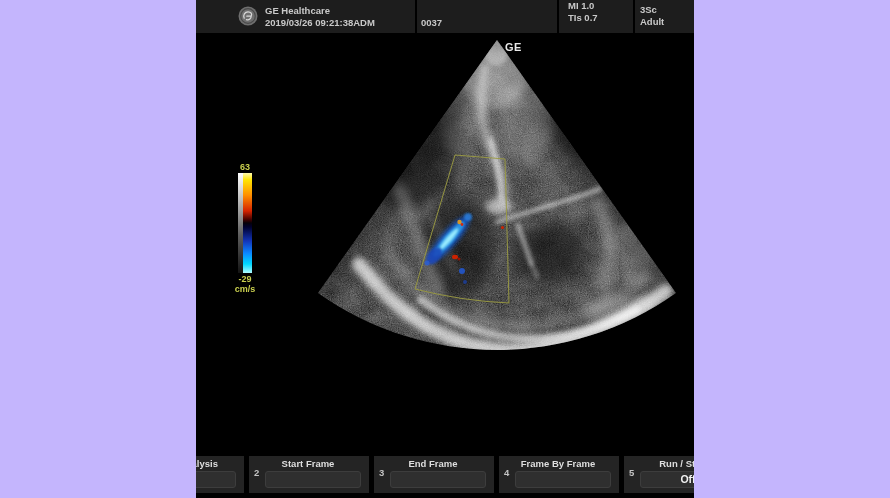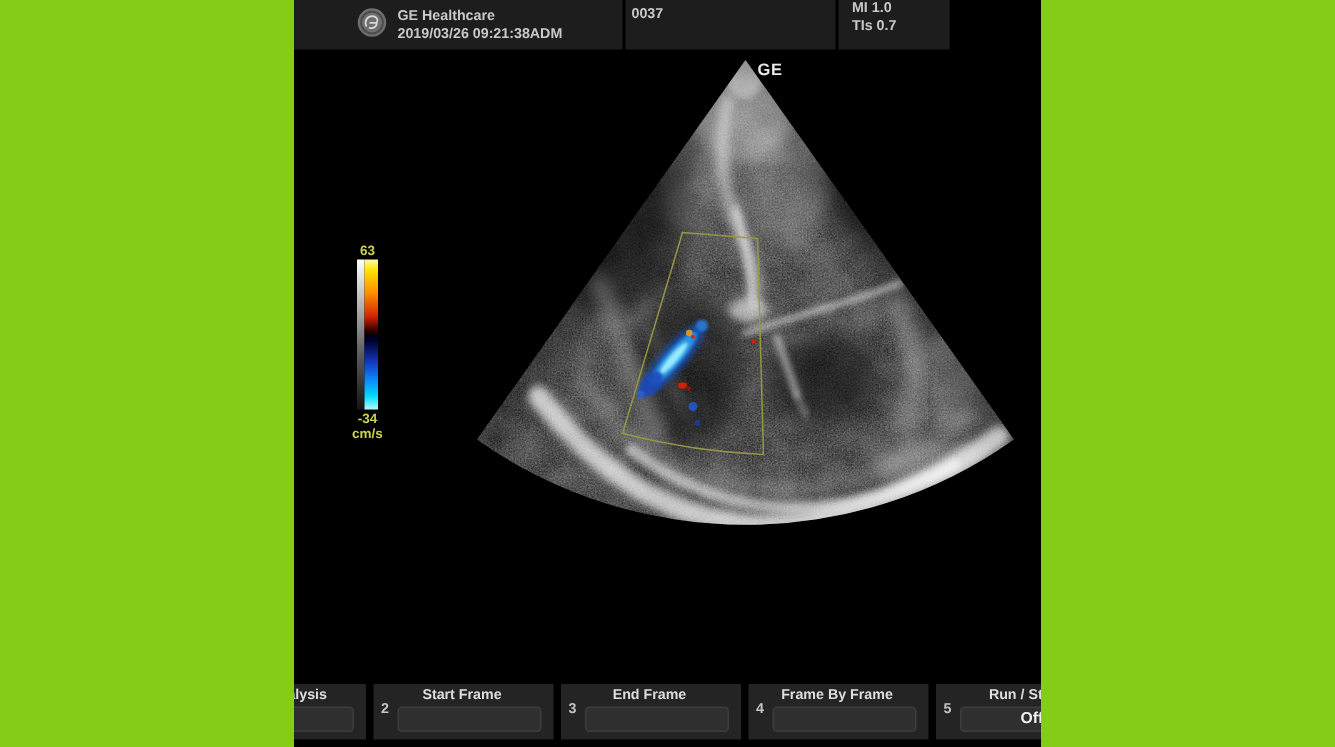--- a/index.html
+++ b/index.html
@@ -1,30 +1,30 @@
 <!DOCTYPE html>
 <html><head>
 <meta charset="utf-8">
 <style>
   html,body{margin:0;padding:0;background:#000;}
-  .stage{position:relative;width:890px;height:498px;background:#84cc16;overflow:hidden;
+  .stage{position:relative;width:890px;height:498px;background:#c4b5fd;overflow:hidden;
          font-family:"Liberation Sans", sans-serif;}
   .screen{position:absolute;left:196px;top:0;width:498px;height:498px;background:#000;overflow:hidden;}
 
   
   .topbar{position:absolute;left:0;top:0;width:498px;height:33px;display:flex;gap:2px;}
   .tcell{background:#1d1d1d;height:33px;color:#c9c9c9;font-size:9.5px;font-weight:bold;}
   .tcell-id{flex:0 0 219px;display:flex;align-items:center;}
   .tcell-exam{flex:0 0 140px;position:relative;}
   .tcell-mi{flex:0 0 74px;padding:0 0 0 9px;box-sizing:border-box;}
   .tcell-probe{flex:1 1 auto;padding:4px 0 0 5px;box-sizing:border-box;}
   .tline{line-height:12px;white-space:nowrap;}
   .logo{margin-left:42px;flex:0 0 20px;}
   .idtext{margin-left:7px;}
-  .examnum{position:absolute;left:4px;bottom:18px;}
+  .examnum{position:absolute;left:4px;bottom:5px;}
 
   
   .cbar{position:absolute;left:36px;top:162px;width:26px;text-align:center;
         color:#c9cf4e;font-size:9px;font-weight:bold;line-height:10px;}
   .cbar .bars{width:14px;height:100px;margin:1px auto 1px auto;display:flex;}
   .cbar .gray{width:5px;height:100%;}
   .cbar .colr{width:9px;height:100%;}
 
   
   .wmark{position:absolute;left:309px;top:41px;color:#e9e9e9;font-size:11px;
@@ -63,20 +63,24 @@
           <div class="tline">GE Healthcare</div>
           <div class="tline">2019/03/26 09:21:38ADM</div>
         </span>
       </div>
       <div class="tcell tcell-exam">
         <span class="examnum">0037</span>
       </div>
       <div class="tcell tcell-mi">
         <div class="tline">MI 1.0</div>
         <div class="tline">TIs 0.7</div>
+      </div>
+      <div class="tcell tcell-probe">
+        <div class="tline">3Sc</div>
+        <div class="tline">Adult</div>
       </div>
     </div>
 
     <svg class="us" width="498" height="498" viewBox="0 0 498 498">
       <defs>
         <clipPath id="fanClip">
             <path d="M301,40 L122,293 A310,310 0 0 0 480,293 Z"></path>
           </clipPath>
         <filter id="speckle" x="0%" y="0%" width="100%" height="100%">
           <feTurbulence type="fractalNoise" baseFrequency="0.9" numOctaves="2" seed="11" stitchTiles="stitch"></feTurbulence>
@@ -170,21 +174,21 @@
     </svg>
 
     <div class="wmark">GE</div>
 
     <div class="cbar" style="color: rgb(201, 207, 78); text-align: center;">
       <div>63</div>
       <div class="bars">
         <div class="gray" style="background: linear-gradient(rgb(255, 255, 255) 0%, rgb(194, 194, 194) 25%, rgb(94, 94, 94) 62%, rgb(20, 20, 20) 100%);"></div>
         <div class="colr" style="background: linear-gradient(rgb(255, 251, 174) 0%, rgb(255, 228, 0) 7%, rgb(255, 144, 0) 22%, rgb(212, 35, 0) 38%, rgb(60, 0, 0) 47%, rgb(5, 0, 8) 50%, rgb(0, 0, 46) 54%, rgb(19, 53, 184) 68%, rgb(11, 134, 255) 80%, rgb(0, 217, 255) 91%, rgb(176, 252, 255) 100%);"></div>
       </div>
-      <div>-34</div>
+      <div>-29</div>
       <div>cm/s</div>
     </div>
 
     <div class="bottombar">
       <div class="seg first">
         <span class="num"></span>
         <span class="lbl">Analysis</span>
         <div class="btn"></div>
       </div>
       <div class="seg">

